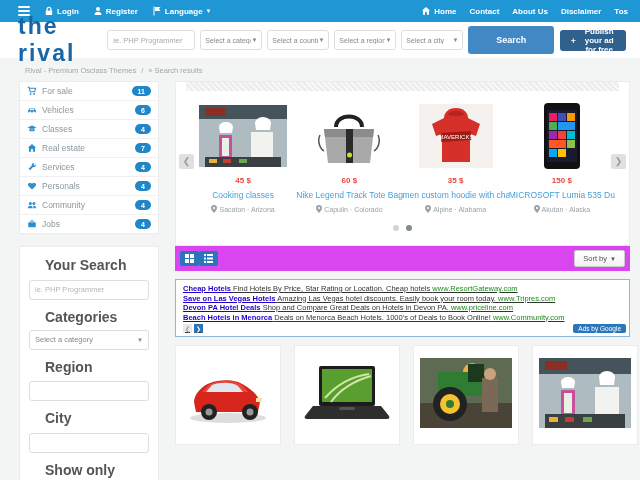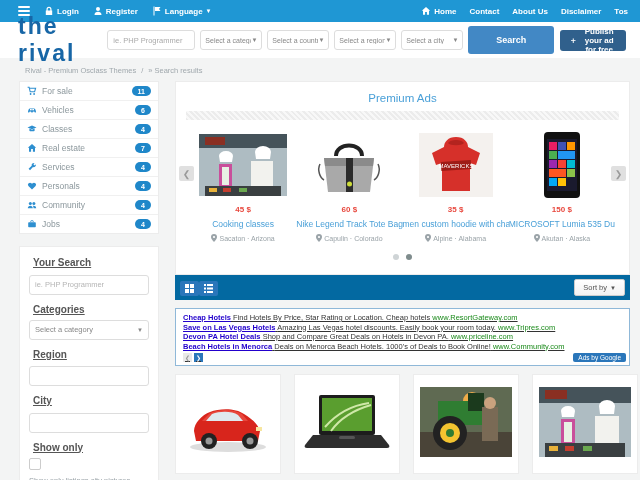--- a/index.html
+++ b/index.html
@@ -29,21 +29,21 @@
   .breadcrumb a{color:#a0a8ad;text-decoration:none;cursor:pointer;}
   .content{display:flex;padding:0 10px 0 19px;gap:16px;align-items:flex-start;}
   .sidebar{width:140px;flex-shrink:0;}
   .catlist{background:#fff;border:1px solid #ececec;}
   .catitem{display:flex;align-items:center;gap:5px;padding:4px 7px;border-bottom:1px solid #f0f0f0;cursor:pointer;}
   .catitem:last-child{border-bottom:none;}
   .catitem .cname{font-size:8.5px;color:#8b979c;flex:1;}
   .catbadge{background:var(--badge);color:#fff;font-size:7px;font-weight:bold;border-radius:8px;padding:1.5px 6px;min-width:10px;text-align:center;}
   .cicon{width:10px;height:10px;flex-shrink:0;}
   .filterbox{margin-top:12px;background:#fff;border:1px solid #ececec;padding:10px 9px;}
-  .flabel{font-size:10px;color:#555;font-weight:bold;margin:9px 4px 5px;text-decoration:underline;}
+  .flabel{font-size:14px;color:#555;font-weight:bold;margin:9px 16px 5px;}
   .flabel:first-child{margin-top:0;}
   .finput{width:100%;height:20px;border:1px solid #ddd;border-radius:3px;font-size:7.5px;padding:0 5px;color:#555;font-family:"Liberation Sans",sans-serif;}
   .finput::placeholder{color:#b5b5b5;}
   .fselect{width:100%;height:20px;border:1px solid #ddd;border-radius:3px;display:flex;align-items:center;padding:0 5px;font-size:7.5px;color:#888;cursor:pointer;background:#fff;}
   .fselect .lbl{flex:1;}
   .fcheck{width:12px;height:12px;border:1px solid #ccc;border-radius:2px;background:#fff;margin:2px 0 6px;cursor:pointer;}
   .fnote{font-size:7.5px;color:#9aa3a8;margin-bottom:4px;}
   .main{flex:1;min-width:0;}
   .premium{background:#fff;border:1px solid #ececec;position:relative;padding-bottom:4px;}
   .ptitle{text-align:center;color:#4aa0d8;font-size:11.5px;padding:10px 0 7px;}
@@ -56,21 +56,21 @@
   .ploc{color:#9aa3a8;font-size:7px;margin-top:5px;display:flex;align-items:center;justify-content:center;gap:2px;}
   .arrow{position:absolute;top:44%;width:15px;height:15px;background:#e0e0e0;border-radius:2px;color:#9a9a9a;font-size:9px;display:flex;align-items:center;justify-content:center;cursor:pointer;}
   .arrow.left{left:3px;} .arrow.right{right:3px;}
   .dots{display:flex;justify-content:center;gap:7px;padding:12px 0 10px;}
   .dot{width:6px;height:6px;border-radius:50%;cursor:pointer;}
   .dot.d0{background:#cfd4d6;} .dot.d1{background:#7f8c8d;}
   .tabsrow{margin-top:10px;display:flex;align-items:flex-end;border-bottom:1px solid #dfe6ea;}
   .tab{font-size:8.5px;color:#3a87c8;padding:5px 13px;cursor:pointer;}
   .tab.active{background:var(--tab-active);color:#fff;font-weight:bold;border-radius:2px 2px 0 0;}
   .countinfo{margin-left:auto;font-size:8.5px;color:#666;padding-bottom:4px;}
-  .toolbar{background:#0369a1;display:flex;align-items:flex-end;padding:4px 5px;gap:0;}
+  .toolbar{background:#d946ef;display:flex;align-items:center;padding:4px 5px;gap:0;}
   .viewbtn{width:19px;height:15px;background:var(--tab-active);border:none;border-radius:2px;display:flex;align-items:center;justify-content:center;cursor:pointer;}
   .sortbtn{margin-left:auto;background:linear-gradient(#fff,#f2f2f2);border:1px solid #ccc;border-radius:2px;font-size:7.5px;color:#555;padding:3px 8px;cursor:pointer;display:flex;align-items:center;gap:3px;font-family:"Liberation Sans",sans-serif;}
   .adsbox{margin-top:8px;border:1px solid #8fb8d8;background:#fff;padding:4px 7px 3px;position:relative;text-decoration:underline;}
   .adline{font-size:7.5px;line-height:9.5px;white-space:nowrap;overflow:hidden;}
   .adline .t{color:var(--link);font-weight:bold;text-decoration:underline;cursor:pointer;}
   .adline .d{color:#333;}
   .adline .u{color:var(--adurl);}
   .adpager{display:flex;gap:2px;margin-top:2px;}
   .adpg{width:9px;height:9px;font-size:6px;display:flex;align-items:center;justify-content:center;cursor:pointer;}
   .adpg.prev{background:#e8e8e8;color:#999;}
@@ -247,21 +247,20 @@
       <div class="fcheck"></div>
       <div class="fnote">Show only listings city pictures</div>
       
       
     </div>
   </div>
 
   <div class="main">
 
     <div class="premium">
-      <div class="ptitle">Premium Ads</div>
       <div class="watermark"></div>
       <div class="carousel">
 
         <div class="pitem">
           <div class="pimg">
             <svg width="88" height="62" viewBox="0 0 88 62">
                 <rect width="88" height="62" fill="#aebcc2"></rect>
                 <rect width="88" height="14" fill="#45535a"></rect>
                 <rect x="6" y="3" width="20" height="8" fill="#8a2f22"></rect>
                 <path fill="#fff" d="M20 22a7 5 0 0 1 14 0l-1 6H21zM56 18a8 6 0 0 1 16 0l-1 7H57z"></path>

